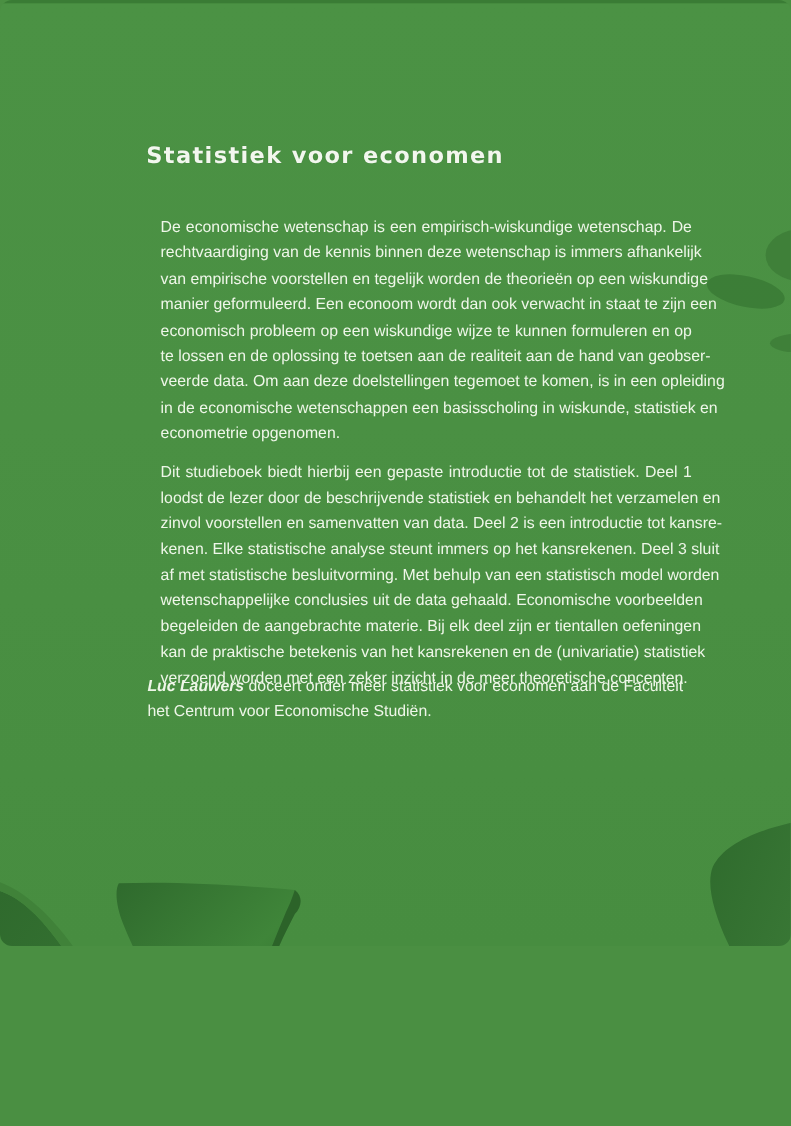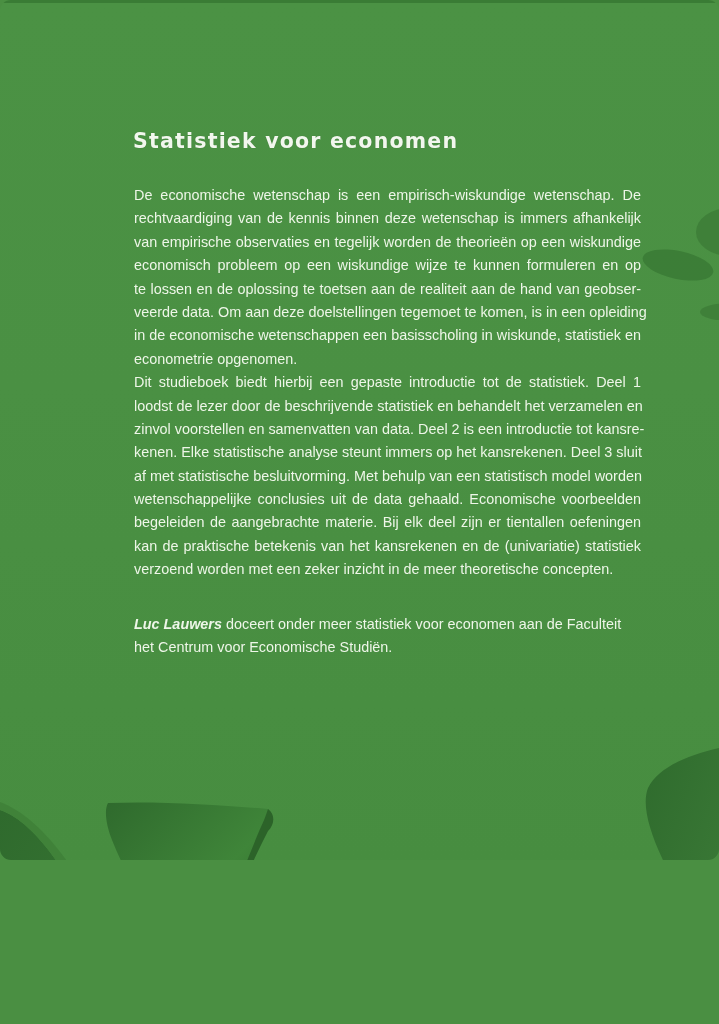--- a/index.html
+++ b/index.html
@@ -47,21 +47,21 @@
       position: absolute;
       left: 134px;
       top: 184px;
       width: 507px;
       font-family: "Liberation Sans", sans-serif;
       font-size: 14.4px;
       line-height: 23.4px;
       color: #eef6e8;
     }
     .para {
-      margin: 0;
+      margin: 12px;
       text-align: justify;
     }
     .para .line {
       display: block;
       text-align: justify;
       text-align-last: justify;
       white-space: nowrap;
       height: 23.4px;
       overflow: visible;
     }
@@ -187,21 +187,22 @@
     </defs>
     <path d="M79 0 L 79 200 C 60 180, 40 150, 22 110 C 8 80, 2 55, 8 40 C 18 20, 45 8, 79 0 Z" fill="url(#leafGrad)"></path>
   </svg>
 
   <h1 class="title">Statistiek voor economen</h1>
 
   <div class="body-text">
     <p class="para">
       <span class="line">De economische wetenschap is een empirisch-wiskundige wetenschap. De</span>
       <span class="line">rechtvaardiging  van de kennis binnen deze wetenschap is immers afhankelijk</span>
-      <span class="line">van empirische observaties en tegelijk worden de theorieën op een wiskundige</span>
+      <span class="line">van empirische voorstellen en tegelijk worden de theorieën op een wiskundige</span>
+      <span class="line">manier geformuleerd. Een econoom wordt dan ook verwacht in staat te zijn een</span>
       <span class="line">economisch probleem op een wiskundige wijze te kunnen formuleren en op</span>
       <span class="line">te lossen en de oplossing te toetsen aan de realiteit aan de hand van geobser-</span>
       <span class="line">veerde data. Om aan deze doelstellingen tegemoet te komen, is in een opleiding</span>
       <span class="line">in de economische wetenschappen een basisscholing in wiskunde, statistiek en</span>
       <span class="line last">econometrie opgenomen.</span>
     </p>
     <p class="para">
       <span class="line">Dit studieboek biedt hierbij een gepaste introductie tot de statistiek. Deel 1</span>
       <span class="line">loodst de lezer door de beschrijvende statistiek en behandelt het verzamelen en</span>
       <span class="line">zinvol voorstellen en samenvatten van data. Deel 2 is een introductie tot kansre-</span>

